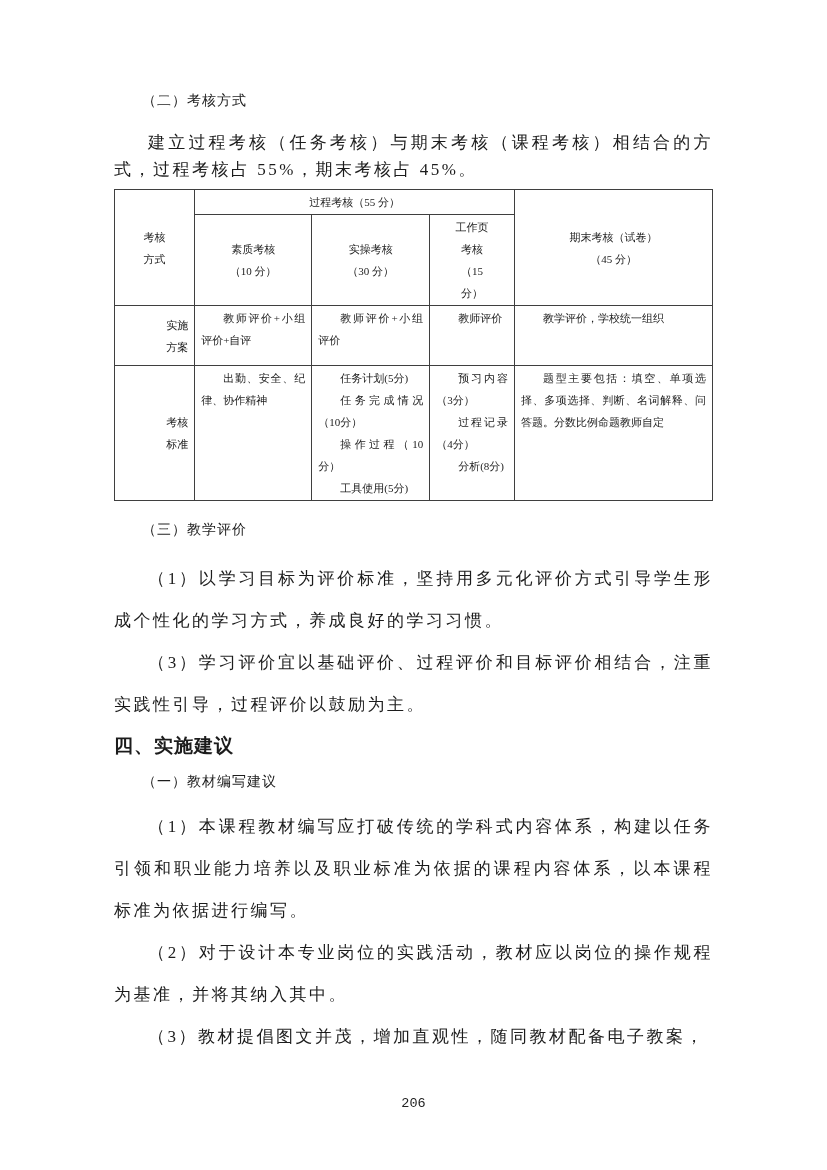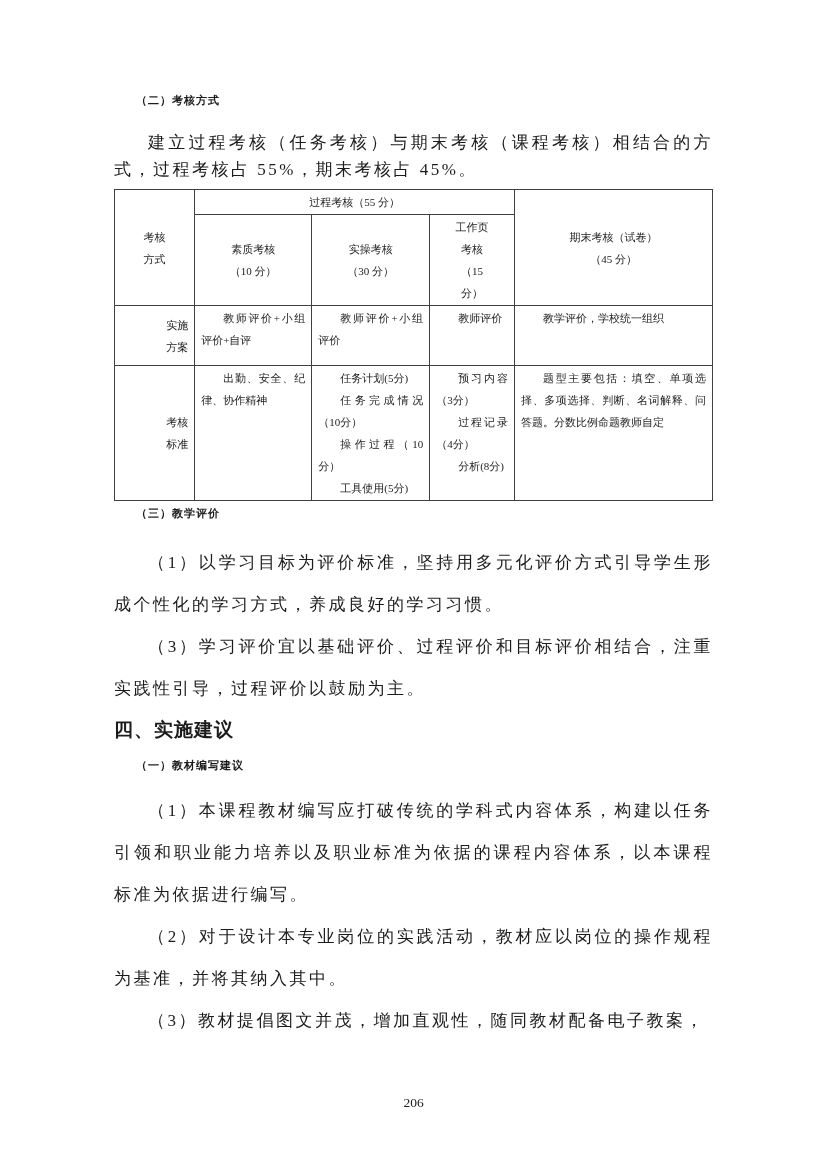--- a/index.html
+++ b/index.html
@@ -7,25 +7,25 @@
     position:relative;
     width:827px; height:1170px;
     background:#ffffff;
     box-sizing:border-box;
     padding:88px 114px 0 114px;
     font-family:"Liberation Serif","DejaVu Serif",serif;
     color:#1c1c1c;
     overflow:hidden;
   }
   .h2 {
-    font-size:11px; font-weight:bold;
+    font-size:14px; font-weight:normal;
     text-indent:2em; letter-spacing:1px;
     margin:0 0 9px 0; line-height:25px;
   }
-  .h2-s3 { margin-top:0; margin-bottom:16px; }
+  .h2-s3 { margin-top:16px; margin-bottom:16px; }
   .h1 {
     font-size:19px; font-weight:bold;
     letter-spacing:1px; margin:6px 0 10px 0; line-height:27px;
   }
   .intro {
     font-size:17px; line-height:27px;
     text-indent:2em; text-align:justify;
     letter-spacing:2.5px; margin:16px 0 6px 0;
   }
   .bodyp {
@@ -53,21 +53,21 @@
     white-space:pre-line; padding:1px 2px;
   }
   td.lbl {
     text-align:right; vertical-align:middle;
     white-space:pre-line; padding:1px 2px;
   }
   td.cell { vertical-align:top; text-align:justify; }
   td.cell p { margin:0; text-indent:2em; }
   .footer {
     position:absolute; left:0; right:0; bottom:59px;
-    text-align:center; font-size:13.5px; color:#222;
+    text-align:center; font-size:13.5px; color:#222;font-family:Liberation Mono, monospace;
   }
 </style>
 </head>
 <body>
 
 <div class="page">
 
   <div class="h2">（二）考核方式</div>
 
   <p class="intro">建立过程考核（任务考核）与期末考核（课程考核）相结合的方式，过程考核占 55%，期末考核占 45%。</p>

